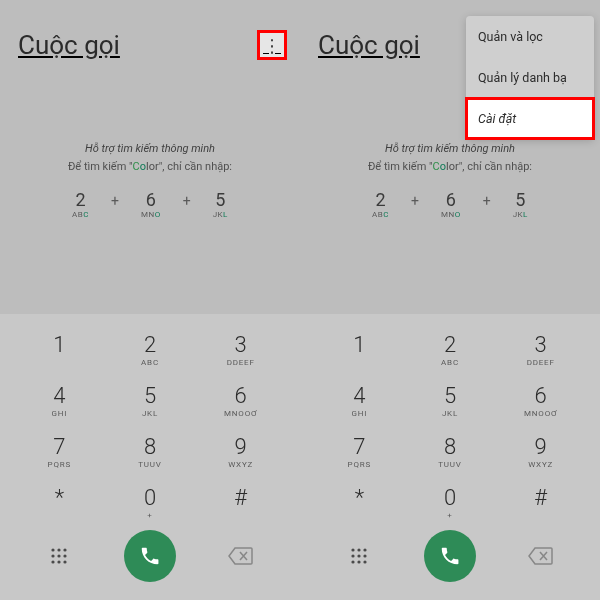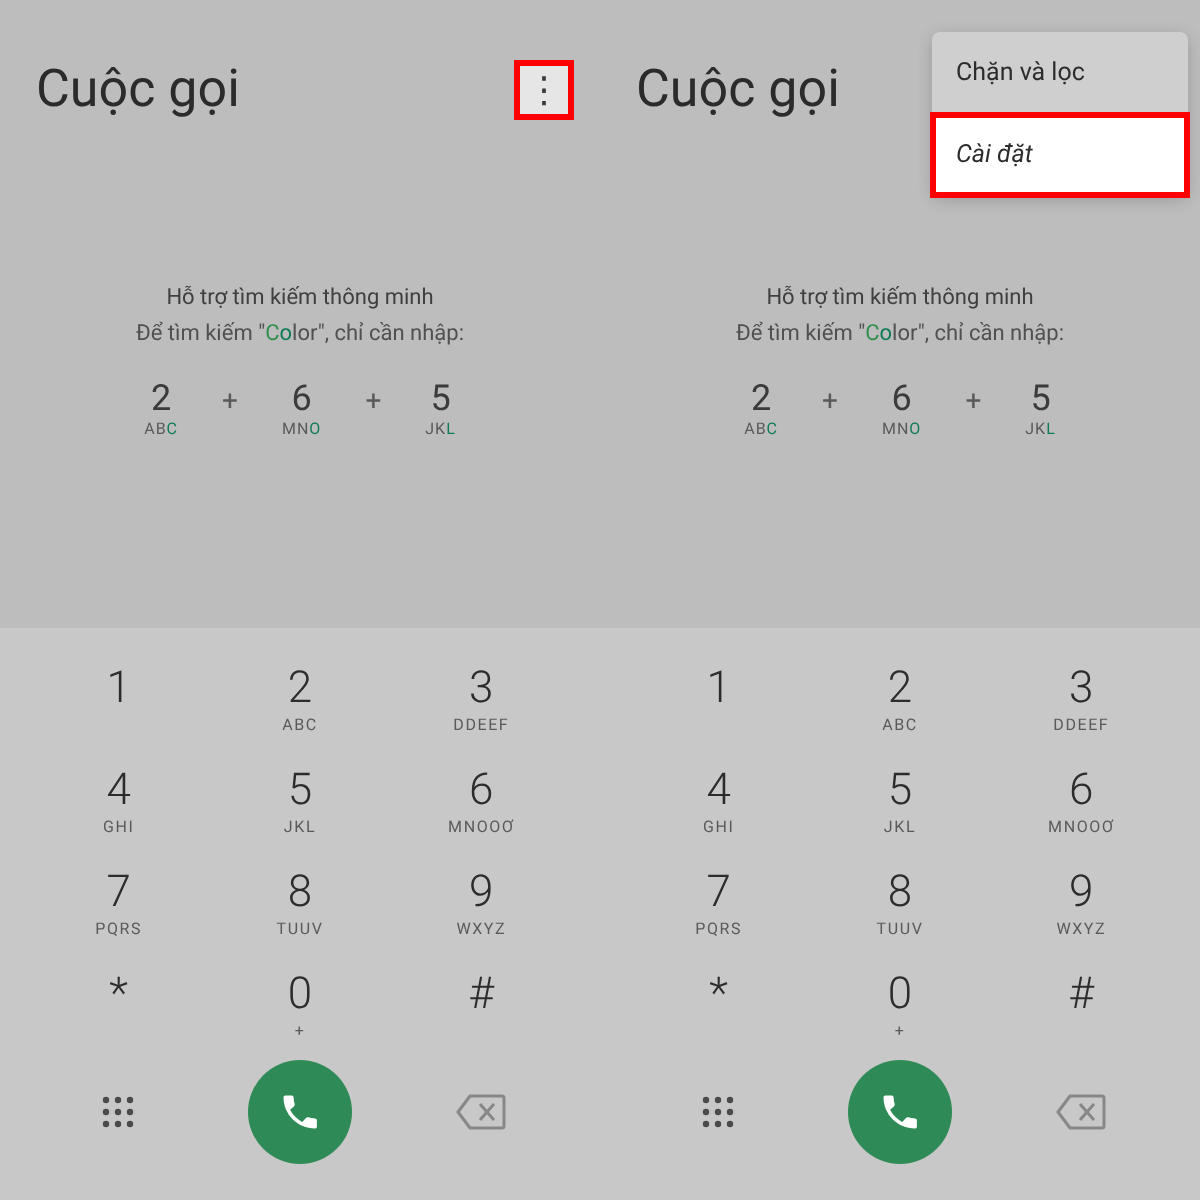--- a/index.html
+++ b/index.html
@@ -7,20 +7,21 @@
   body { display: flex; background: #bdbdbd; }
   .pane {
     width: 300px; height: 600px; position: relative;
     background: #bdbdbd;
     overflow: hidden;
   }
   
   .header {
     display: flex; align-items: center; justify-content: space-between;
     padding: 30px 14px 20px 18px;
+    text-decoration: underline;
   }
   .title {
     font-size: 26px; color: #2b2b2b; font-weight: 400;
   }
   .more {
     width: 28px; height: 28px; display:flex; align-items:center; justify-content:center;
     font-size: 18px; color:#3a3a3a; cursor:pointer;
   }
   .more.highlight {
     outline: 3px solid #ff0000;
@@ -28,21 +29,21 @@
     background: #e6e6e6;
   }
   
   .hint {
     text-align: center;
     font-size: 11px;
     color: #505050;
     margin-top: 60px;
     line-height: 1.6;
   }
-  .hint .l1 { color:#3f3f3f; }
+  .hint .l1 { color:#3f3f3f;font-style:italic; }
   .hint .accent1 { color:#2f8f4a; }
   .hint .accent2 { color:#0f7b57; }
   
   .example {
     display:flex; justify-content:center; gap:22px;
     margin-top: 14px;
     font-size: 12px; color:#4a4a4a;
   }
   .example .ex {
     text-align:center;
@@ -227,21 +228,22 @@
 
 <div class="pane">
   <div class="header">
     <div class="title">Cuộc gọi</div>
     <div class="more">
       <span>⋮</span>
     </div>
   </div>
 
   <div class="menu">
-    <div class="item">Chặn và lọc</div>
+    <div class="item">Quản và lọc</div>
+    <div class="item">Quản lý danh bạ</div>
     <div class="item selected">Cài đặt</div>
   </div>
 
   <div class="hint">
     <div class="l1">Hỗ trợ tìm kiếm thông minh</div>
     <div>
       <span>Để tìm kiếm "</span><span class="accent1">C</span><span class="accent2">o</span><span>l</span><span>or", chỉ cần nhập:</span>
     </div>
   </div>
 

